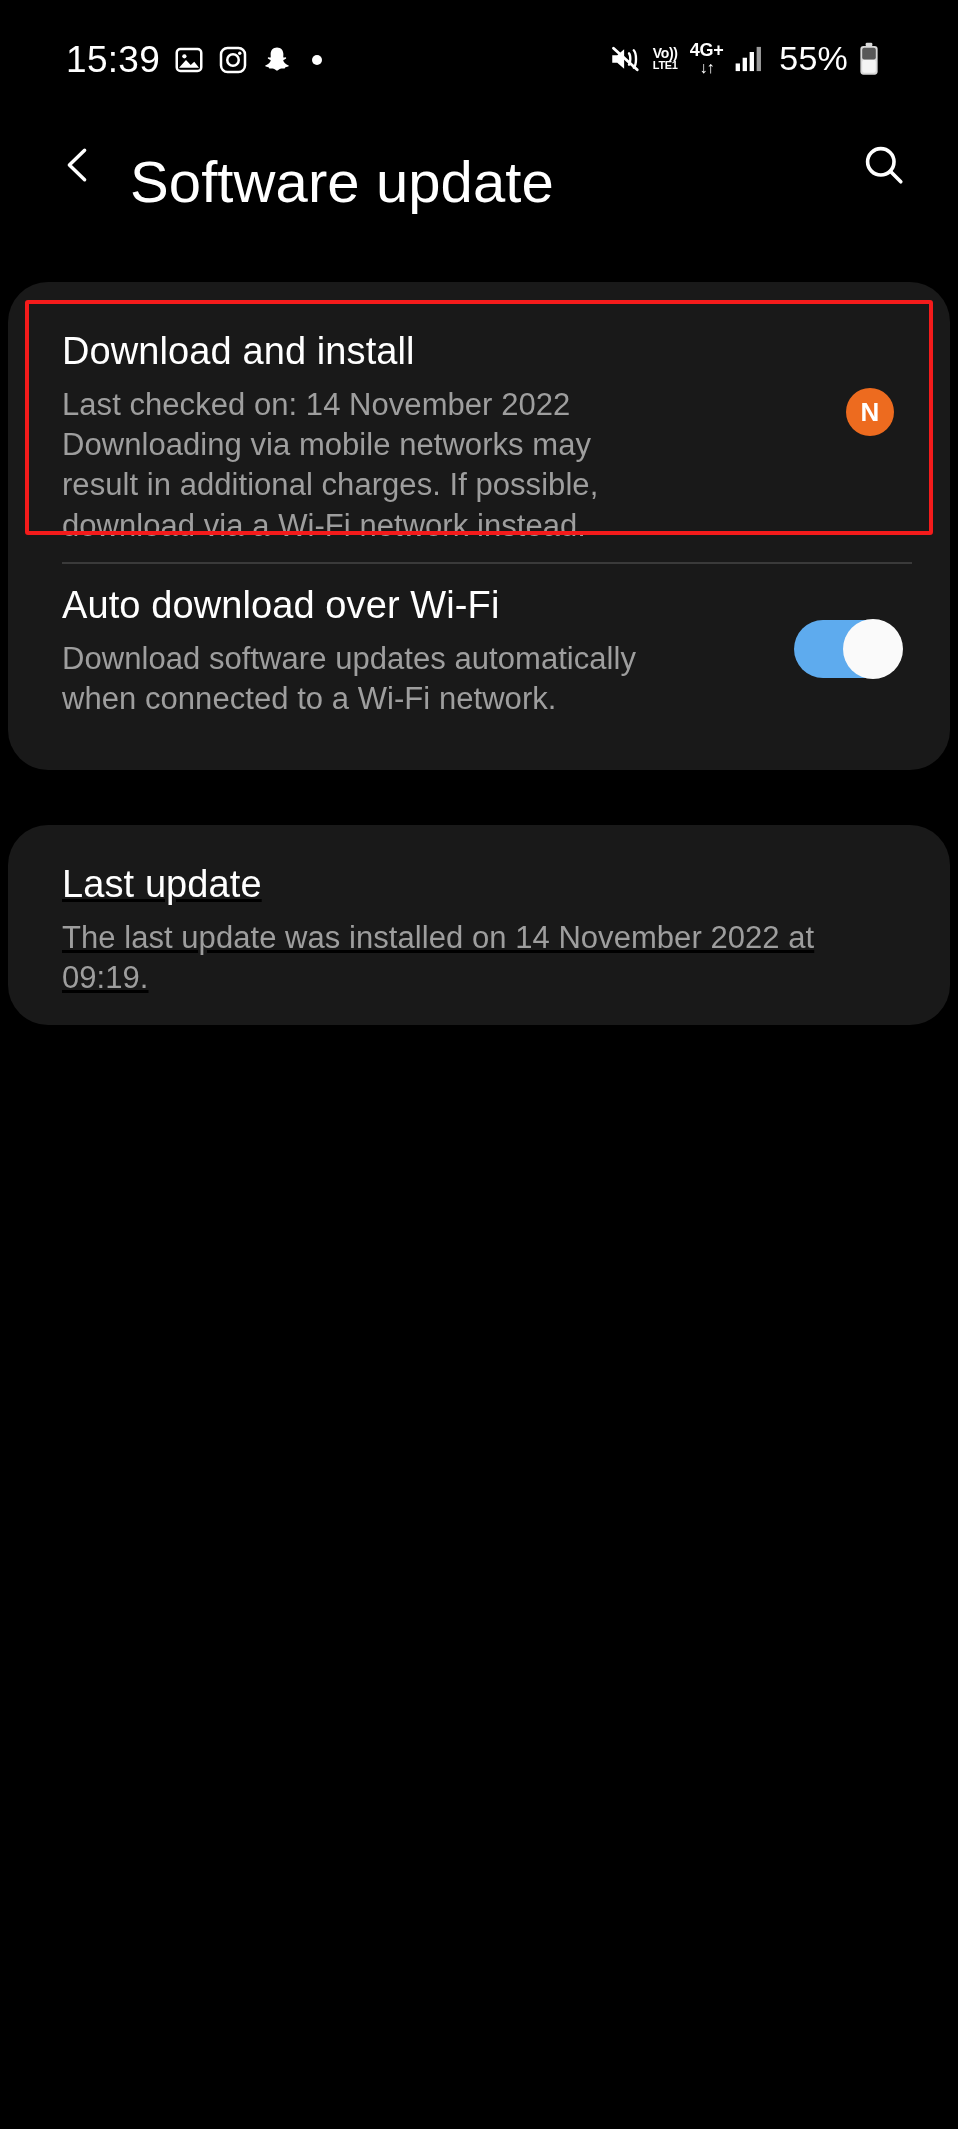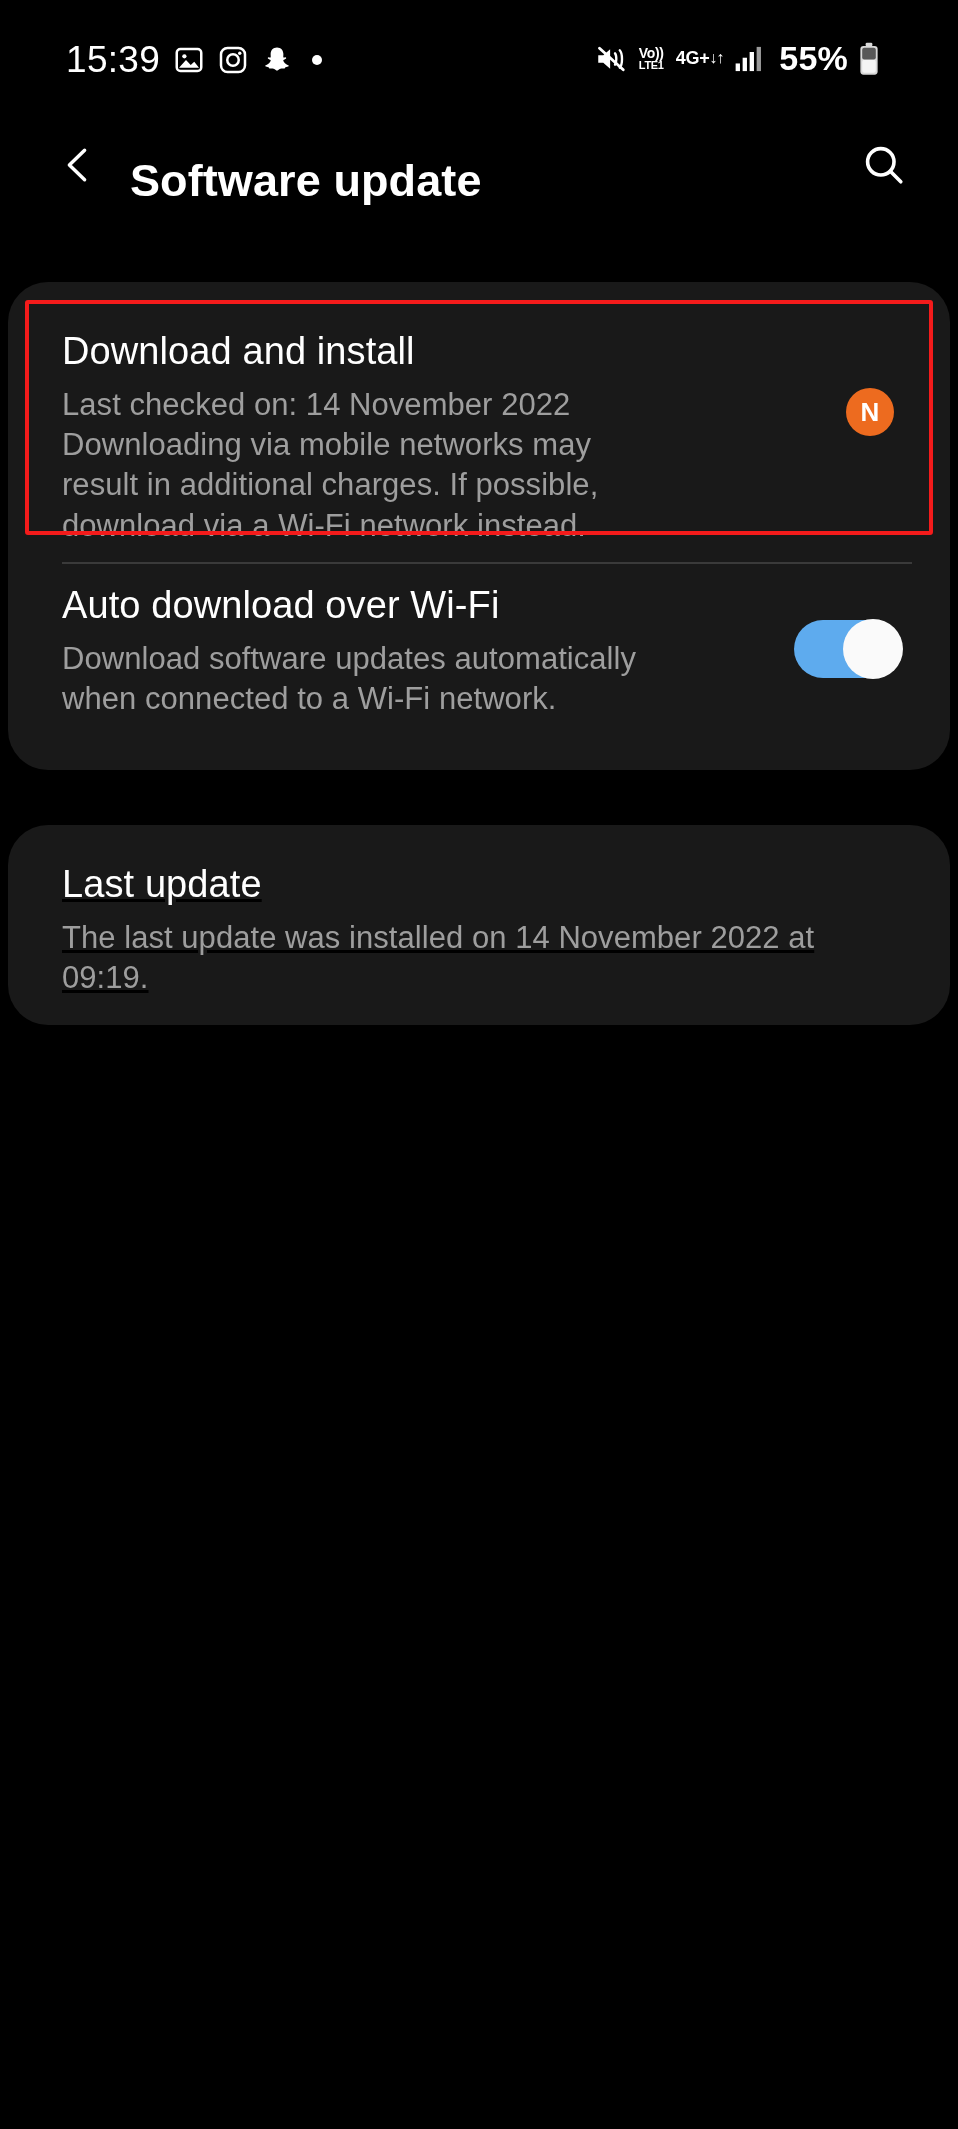--- a/index.html
+++ b/index.html
@@ -62,32 +62,33 @@
     flex-direction:column;
     align-items:center;
     line-height:1.02;
     color:#ffffff;
   }
   .volte-top { font-size:14px; font-weight:700; letter-spacing:-0.3px; }
   .volte-bot { font-size:11px; font-weight:700; letter-spacing:-0.3px; }
 
   .net-stack {
     display:flex;
+    flex-direction:column;
     align-items:center;
     line-height:1.02;
     color:#ffffff;
     margin-left:2px;
   }
   .net-top { font-size:18px; font-weight:700; letter-spacing:-0.3px; }
   .net-bot { font-size:16px; font-weight:400; letter-spacing:-1px; }
 
   .battery-pct {
     color:#ffffff;
     font-size:34px;
-    font-weight:700;
+    font-weight:400;
     letter-spacing:0.2px;
     margin-left:4px;
   }
 
   
   .app-bar {
     position:absolute;
     top:110px; left:0;
     width:958px; height:110px;
     display:flex;
@@ -96,22 +97,22 @@
   .back-button {
     width:86px; height:86px;
     margin-left:35px;
     display:flex;
     align-items:center;
     justify-content:center;
     flex:0 0 auto;
   }
   .page-title {
     color:#ffffff;
-    font-size:45px;
-    font-weight:700;
+    font-size:58px;
+    font-weight:400;
     letter-spacing:0.1px;
     margin-left:9px;
     white-space:nowrap;
     margin-top:32px;
   }
   .search-button {
     position:absolute;
     right:36px;
     top:50%;
     transform:translateY(-50%);

